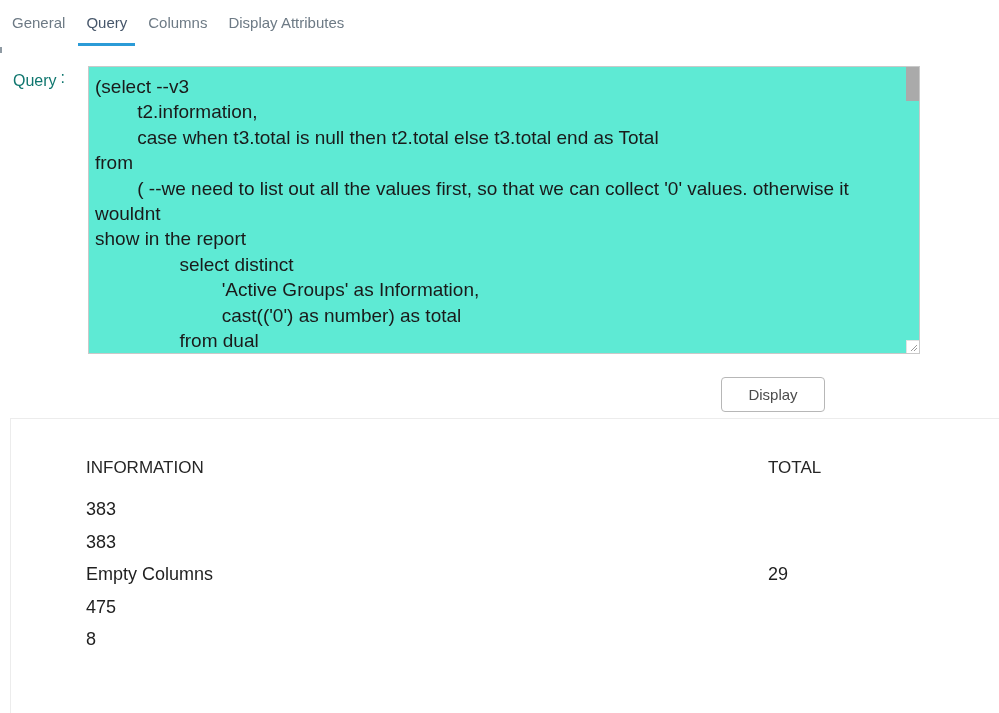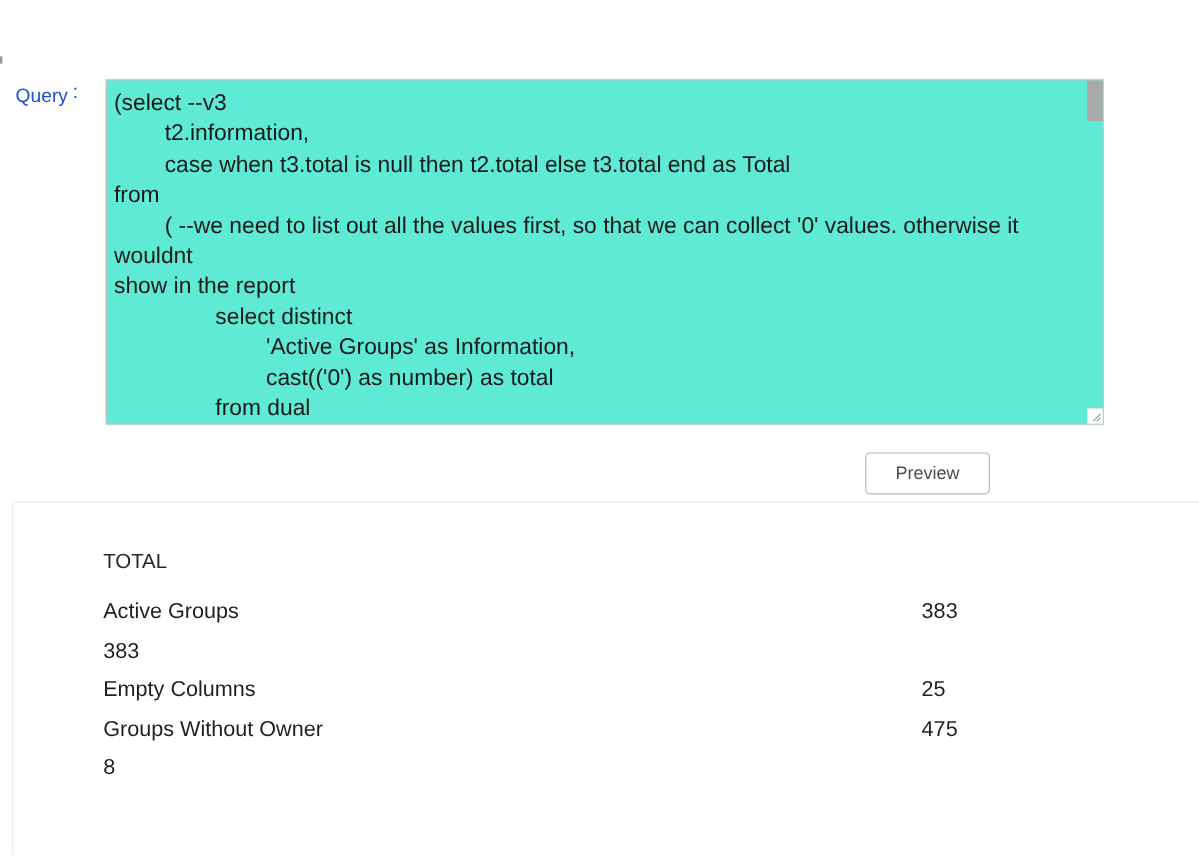--- a/index.html
+++ b/index.html
@@ -42,21 +42,21 @@
     height: 6px;
     background: #8f9aa3;
   }
 
   
   .query-label {
     position: absolute;
     left: 13px;
     top: 72px;
     font-size: 16px;
-    color: #1d4ed8;
+    color: #0f766e;
   }
   .query-label .colon {
     display: inline-block;
     position: relative;
     top: -3px;
     margin-left: 4px;
   }
   .textarea-wrap {
     position: absolute;
     left: 88px;
@@ -145,20 +145,26 @@
     color: #1f1f1f;
     height: 32.5px;
     line-height: 30px;
   }
 </style>
 </head>
 <body>
 
 <div class="screen">
 
+  <div class="tabbar">
+    <div class="tab">General</div>
+    <div class="tab active">Query</div>
+    <div class="tab">Columns</div>
+    <div class="tab">Display Attributes</div>
+  </div>
 
   <div class="edge-artifact"></div>
 
   <div class="query-label">
     <span>Query</span><span class="colon">:</span>
   </div>
 
   <div class="textarea-wrap">
     <textarea class="query-textarea" spellcheck="false" style="">(select --v3
 	t2.information,
@@ -173,42 +179,41 @@
 		union all</textarea>
     <div class="scroll-thumb"></div>
     <div class="resize-corner">
       <svg width="10" height="10" viewBox="0 0 10 10">
         <line x1="3" y1="9" x2="9" y2="3" stroke="#9a9a9a" stroke-width="1"></line>
         <line x1="6" y1="9" x2="9" y2="6" stroke="#9a9a9a" stroke-width="1"></line>
       </svg>
     </div>
   </div>
 
-  <button class="preview-btn">Preview</button>
+  <button class="preview-btn">Display</button>
 
   <div class="results-panel">
     <div class="results-table">
 
       <div class="rrow header-row">
+        <div class="c-info">INFORMATION</div>
         <div class="c-total">TOTAL</div>
       </div>
 
       <div class="rrow data-row">
-        <div class="c-info">Active Groups</div>
         <div class="c-total">383</div>
       </div>
       <div class="rrow data-row">
         <div class="c-total">383</div>
       </div>
       <div class="rrow data-row">
         <div class="c-info">Empty Columns</div>
-        <div class="c-total">25</div>
-      </div>
-      <div class="rrow data-row">
-        <div class="c-info">Groups Without Owner</div>
+        <div class="c-total">29</div>
+      </div>
+      <div class="rrow data-row">
         <div class="c-total">475</div>
       </div>
       <div class="rrow data-row">
         <div class="c-total">8</div>
       </div>
 
     </div>
   </div>
 
 </div>

